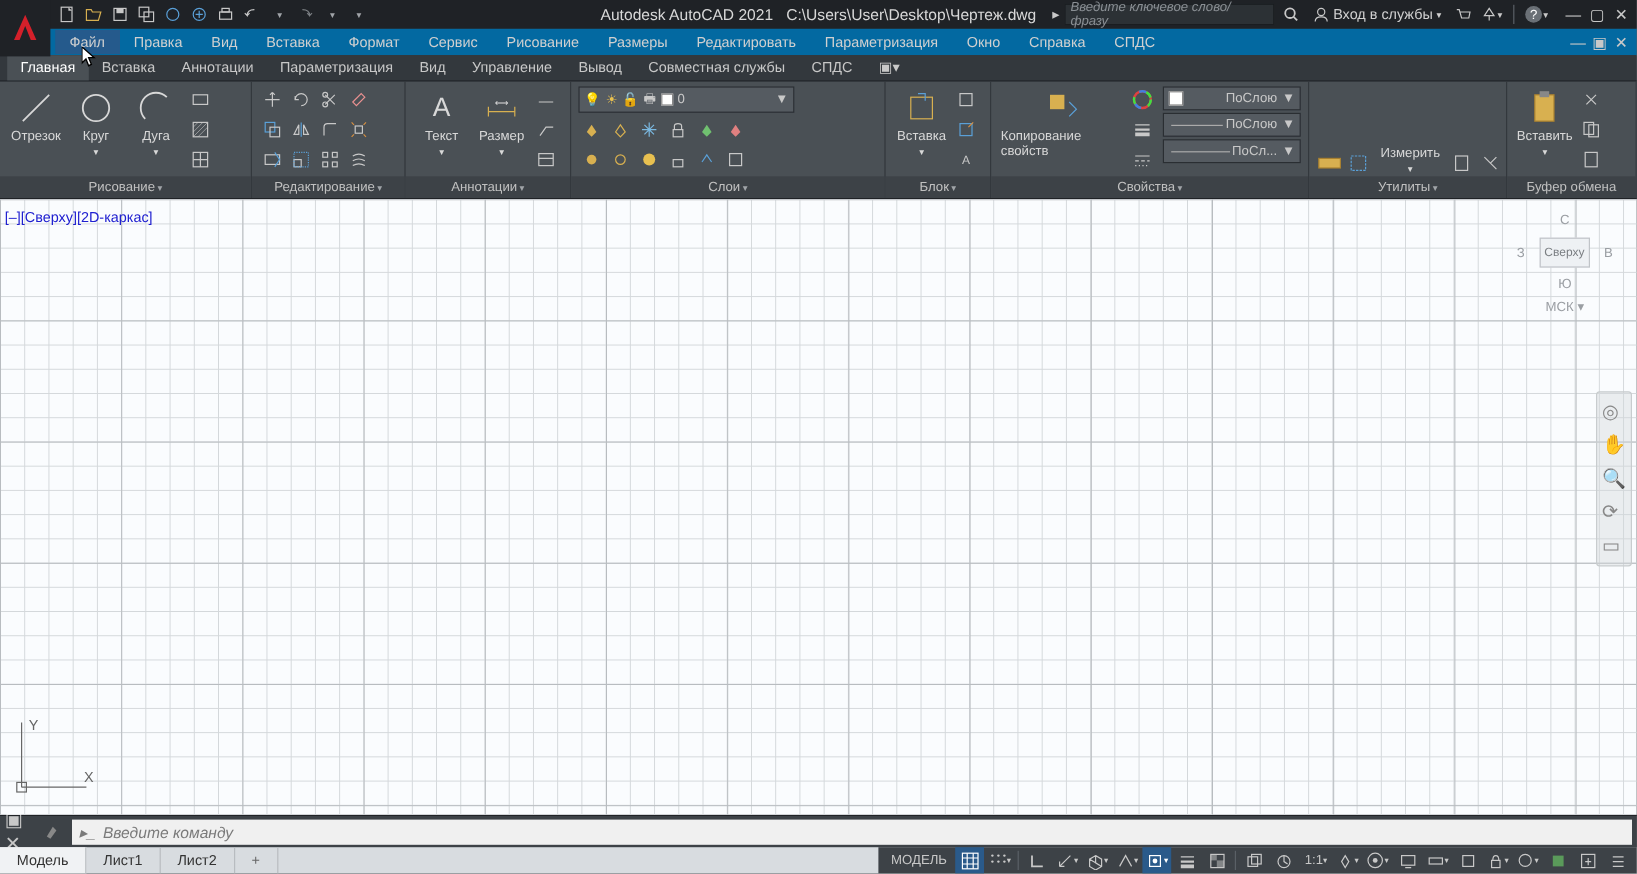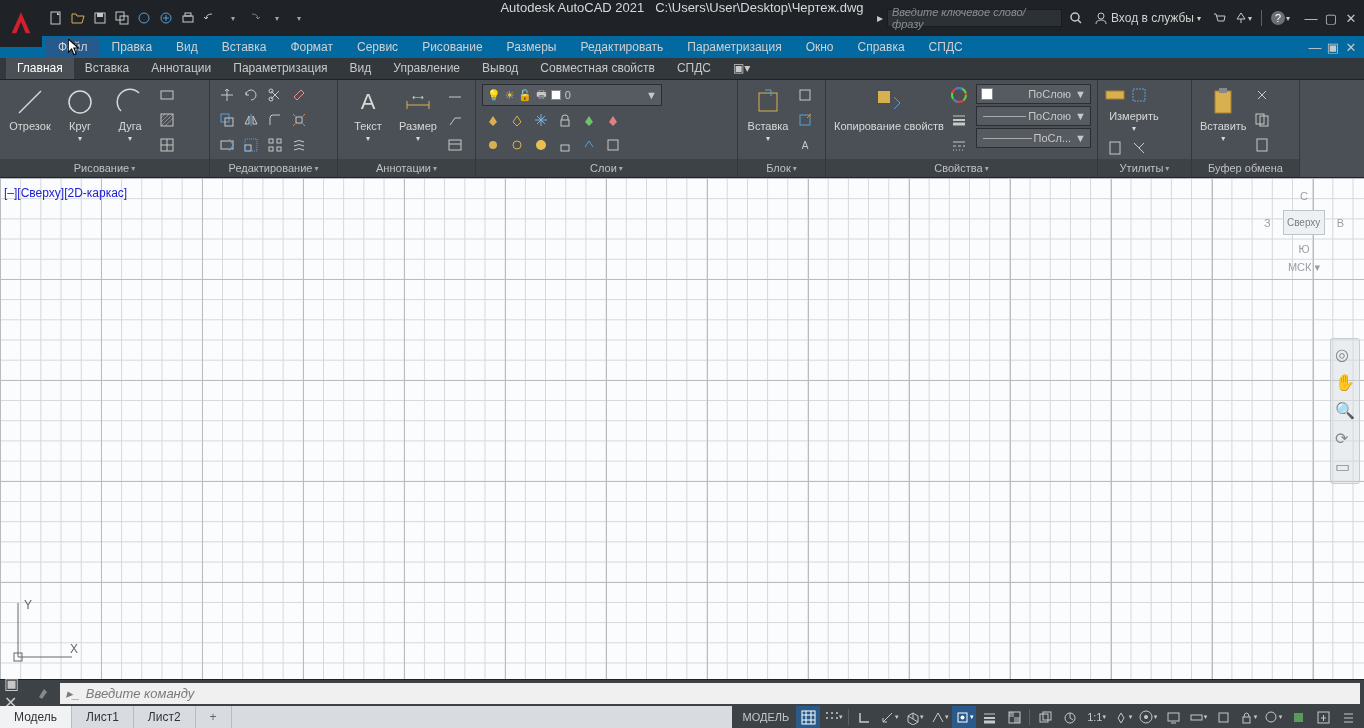--- a/index.html
+++ b/index.html
@@ -1,17 +1,17 @@
 <!DOCTYPE html>
 <html><head>
 <meta charset="utf-8">
 <style>
 *{margin:0;padding:0;box-sizing:border-box;font-family:"Segoe UI",Tahoma,sans-serif;user-select:none}
 body{width:1364px;height:728px;background:#33383d;color:#c8c8c8;overflow:hidden;display:flex;flex-direction:column}
-.titlebar{height:36px;background:#1f2226;display:flex;font-size:12px}
+.titlebar{height:24px;background:#1f2226;display:flex;align-items:center;font-size:12px}
 .app-logo{width:42px;height:47px;background:#1f2226;display:flex;align-items:center;justify-content:center;position:absolute;top:0;left:0;z-index:10}
 .app-logo svg{width:28px;height:28px}
 .qat{display:flex;gap:2px;margin-left:46px;align-items:center}
 .qat .ico{width:20px;height:20px;display:flex;align-items:center;justify-content:center;cursor:pointer;color:#b8b8b8}
 .title-txt{position:absolute;left:50%;transform:translateX(-50%);color:#d8d8d8;font-size:13px;white-space:nowrap}
 .title-right{margin-left:auto;display:flex;align-items:center;gap:4px;padding-right:4px}
 .search-box{background:#2c3135;border:1px solid #1a1d20;height:18px;width:175px;font-size:11px;font-style:italic;color:#8a8f94;padding:0 4px;display:flex;align-items:center}
 .trico{width:20px;height:20px;display:flex;align-items:center;justify-content:center;cursor:pointer;color:#c8c8c8}
 .signin{cursor:pointer;color:#d0d0d0;font-size:12px;padding:0 4px;display:flex;align-items:center;gap:3px}
 .win-btns{display:flex;gap:2px;margin-left:8px}
@@ -199,21 +199,21 @@
 </div>
 
 <div class="ribbon-tabs">
   <div class="rt active">Главная</div>
   <div class="rt">Вставка</div>
   <div class="rt">Аннотации</div>
   <div class="rt">Параметризация</div>
   <div class="rt">Вид</div>
   <div class="rt">Управление</div>
   <div class="rt">Вывод</div>
-  <div class="rt">Совместная свойств</div>
+  <div class="rt">Совместная службы</div>
   <div class="rt">СПДС</div>
   <div class="rt">▣▾</div>
 </div>
 
 <div class="ribbon">
 
   <div class="panel" style="min-width:210px">
     <div class="panel-body">
       <div class="bigbtn">
           <div class="bicon">
@@ -560,21 +560,21 @@
             <span style="flex:1;border-top:1px solid #aaa;margin:0 2px"></span>
             <span>ПоСл...</span>
             <span style="margin-left:4px">▼</span>
           </div>
       </div>
     </div>
     <div class="panel-title tri">Свойства</div>
   </div>
 
   <div class="panel" style="min-width:94px">
-    <div class="panel-body" style="flex-direction:column;align-items:flex-start">
+    <div class="panel-body" style="align-items:flex-end">
         <div style="display:flex;gap:2px">
           <div class="smbtn">
             <svg width="20" height="14">
               <rect x="1" y="3" width="18" height="8" fill="#d8b050" stroke="#a88030"></rect>
             </svg>
           </div>
           <div class="smbtn">
             <svg width="16" height="16">
               <rect x="2" y="2" width="12" height="12" fill="none" stroke="#5aa0d8" stroke-dasharray="2,1"></rect>
             </svg>

